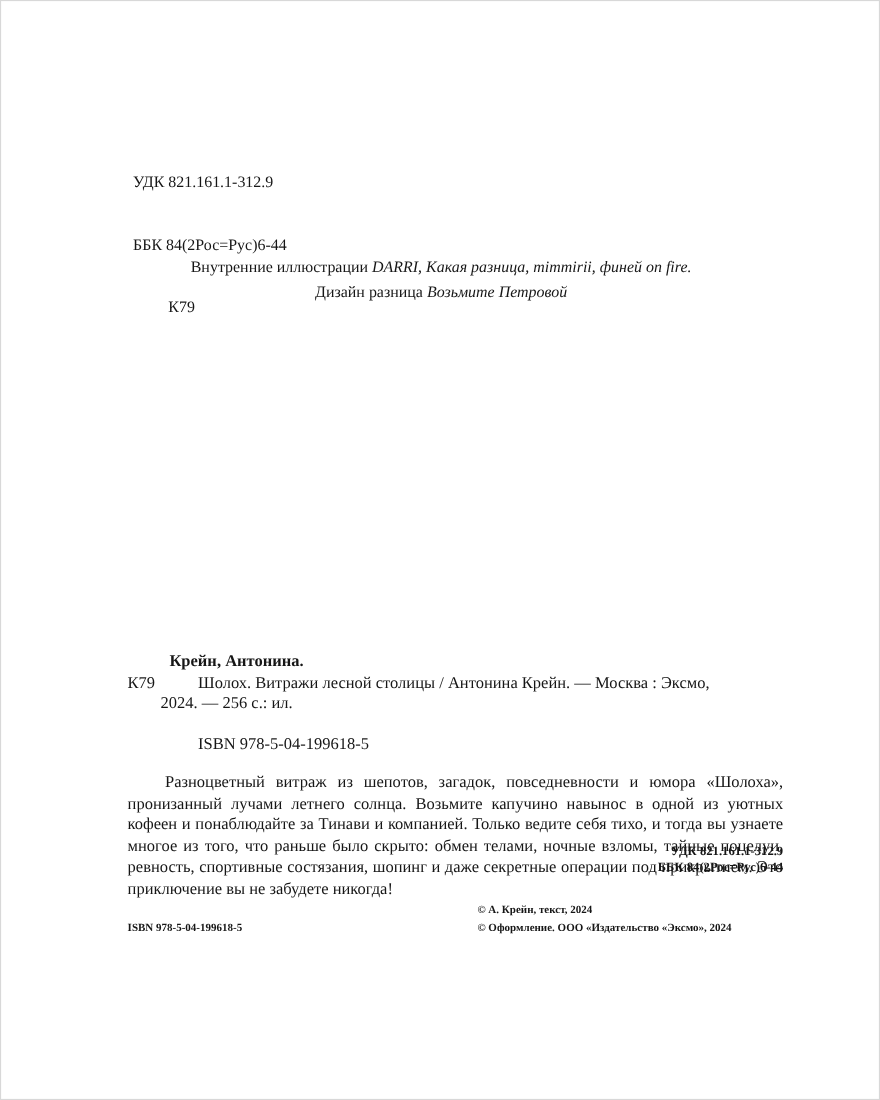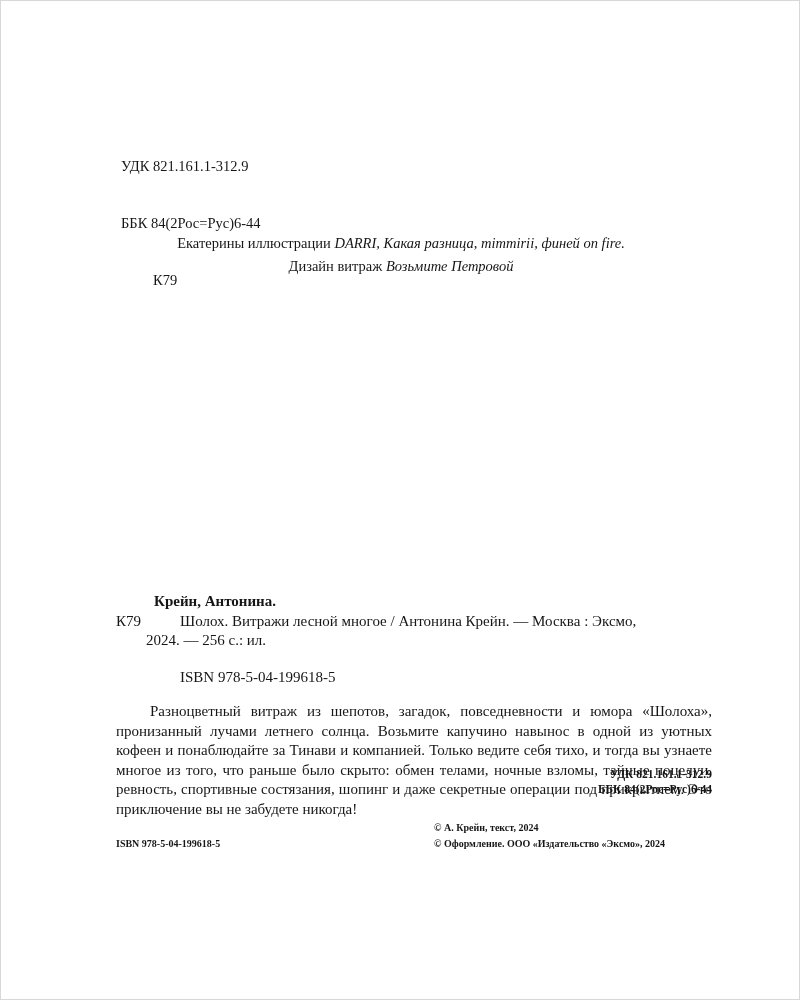--- a/index.html
+++ b/index.html
@@ -110,32 +110,32 @@
 <div class="page">
 
   <div class="abs codes-top">
     <div>УДК 821.161.1-312.9</div>
     <div>ББК 84(2Рос=Рус)6-44</div>
     <div class="indent">К79</div>
   </div>
 
   <div class="abs credits">
     <div>
-      <span>Екатерины иллюстрации </span><span class="it">DARRI, Какая разница, mimmirii, финей on fire.</span>
+      <span>Внутренние иллюстрации </span><span class="it">DARRI, Какая разница, mimmirii, финей on fire.</span>
     </div>
     <div>
-      <span>Дизайн витраж </span><span class="it">Возьмите Петровой</span>
+      <span>Дизайн разница </span><span class="it">Возьмите Петровой</span>
     </div>
   </div>
 
   <div class="abs biblio">
     <div class="author">Крейн, Антонина.</div>
     <div class="entry-wrap">
       <span class="entry-code">К79</span>
-      <div class="entry-line1">Шолох. Витражи лесной многое / Антонина Крейн. — Москва : Эксмо,</div>
+      <div class="entry-line1">Шолох. Витражи лесной столицы / Антонина Крейн. — Москва : Эксмо,</div>
       <div class="entry-line2">2024. — 256 с.: ил.</div>
     </div>
     <div class="isbn-line">ISBN 978-5-04-199618-5</div>
     <div class="annotation">Разноцветный витраж из шепотов, загадок, повседневности и юмора «Шолоха», пронизанный лучами летнего солнца. Возьмите капучино навынос в одной из уютных кофеен и понаблюдайте за Тинави и компанией. Только ведите себя тихо, и тогда вы узнаете многое из того, что раньше было скрыто: обмен телами, ночные взломы, тайные поцелуи, ревность, спортивные состязания, шопинг и даже секретные операции под прикрытием. Это приключение вы не забудете никогда!</div>
   </div>
 
   <div class="abs codes-right">
     <div>УДК 821.161.1-312.9</div>
     <div>ББК 84(2Рос=Рус)6-44</div>
   </div>

